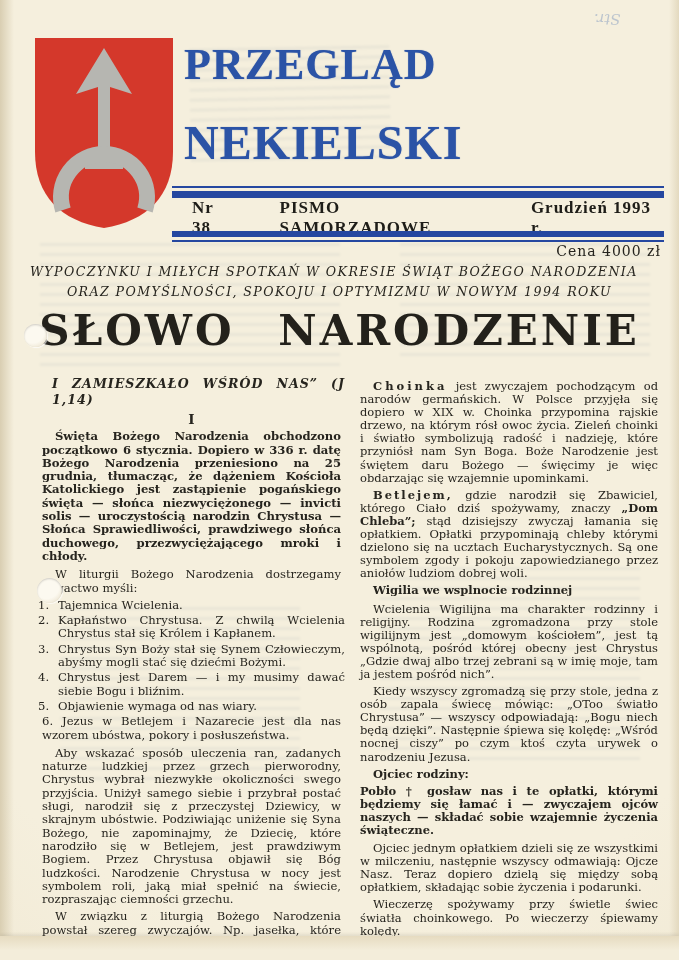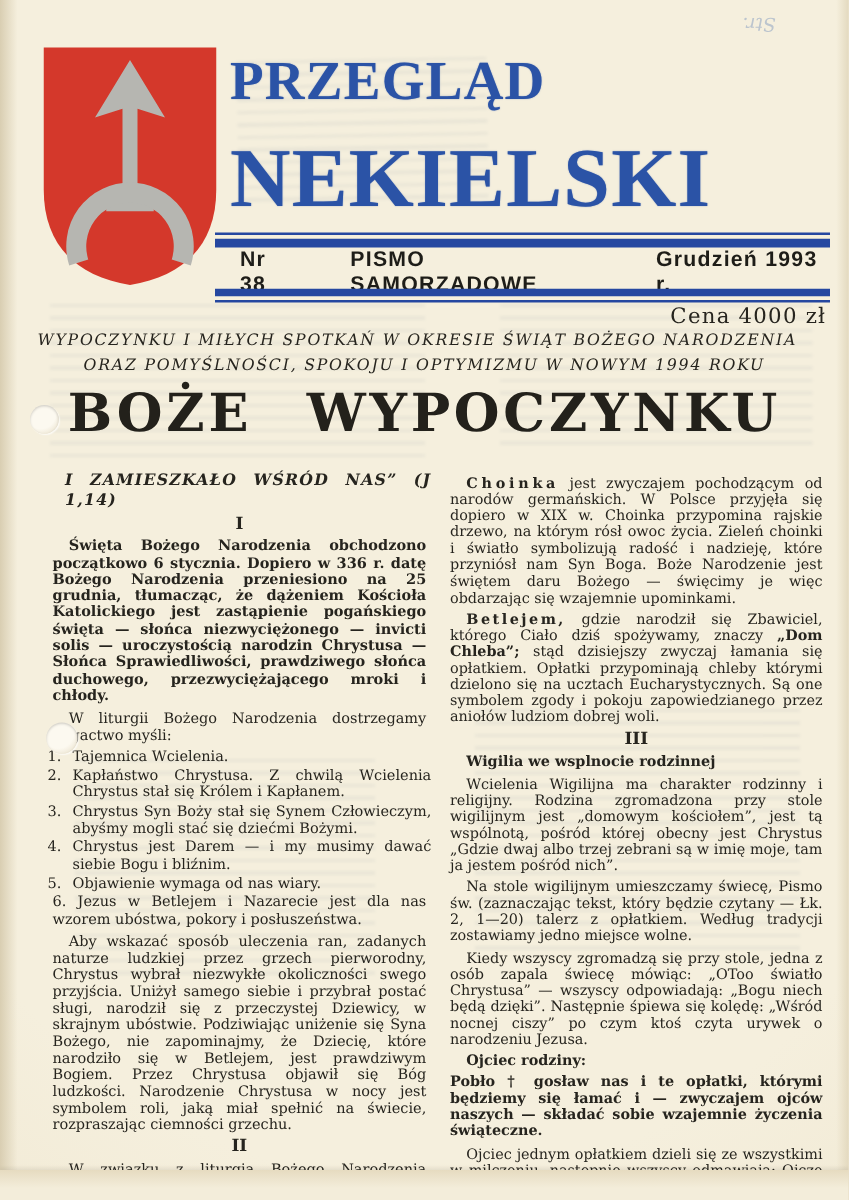--- a/index.html
+++ b/index.html
@@ -16,29 +16,29 @@
   .smudge{position:absolute;opacity:0.07;filter:blur(1.2px);pointer-events:none;
     background:repeating-linear-gradient(180deg, transparent 0 7px, #5a7086 7px 10px);}
   .ghost-str{position:absolute;top:10px;right:58px;transform:rotate(180deg);
     color:#8ea3c2;opacity:.55;font-size:15px;font-style:italic;filter:blur(.4px);}
   
   .crest{position:absolute;left:28px;top:34px;}
   .title{position:absolute;left:184px;top:26px;width:486px;
     color:#2b53a6;font-weight:bold;letter-spacing:1px;line-height:78px;
     font-family:"Liberation Serif", serif;text-shadow:0 0 1px rgba(43,83,166,.6);}
   .title .l1{font-size:44px;}
-  .title .l2{font-size:67px;}
+  .title .l2{font-size:48px;}
   .rule{position:absolute;left:172px;width:492px;background:#2547a0;}
   .infobar{position:absolute;left:172px;top:205px;width:492px;height:26px;
     display:flex;align-items:center;justify-content:space-between;
-    font-family:Liberation Sans, sans-serif;font-weight:bold;font-size:17px;
+    font-family:Liberation Serif, serif;font-weight:bold;font-size:17px;
     color:#1e1d18;letter-spacing:1px;padding:0;box-sizing:border-box;gap:44px;}
   .infobar .issue{margin-left:20px;}
   .infobar .date{margin-right:2px;}
-  .price{position:absolute;top:243px;right:18px;font-size:17px;letter-spacing:1px;}
+  .price{position:absolute;top:243px;right:18px;font-size:14px;letter-spacing:1px;}
   
   .dedication{position:absolute;left:30px;right:30px;top:262px;text-align:left;
     font-style:italic;font-size:12.6px;letter-spacing:1.4px;line-height:20px;font-weight:500;}
   .dedication .l2{display:flex;justify-content:center;gap:26px;}
   
   .headline{position:absolute;left:0;right:0;top:306px;margin:0;text-align:center;
     font-size:42px;font-weight:bold;letter-spacing:3px;word-spacing:26px;color:#23211b;}
   
   .col{position:absolute;top:376px;height:570px;text-align:justify;overflow:hidden;}
   .col-left{left:38px;width:307px;font-size:11.6px;line-height:13.3px;}
@@ -100,21 +100,21 @@
 
   <div class="price">Cena 4000 zł</div>
 
   <div class="dedication">
     <div class="l1">WYPOCZYNKU I MIŁYCH SPOTKAŃ W OKRESIE ŚWIĄT BOŻEGO NARODZENIA</div>
     <div class="l2">
       <span>ORAZ POMYŚLNOŚCI, SPOKOJU I OPTYMIZMU W NOWYM 1994 ROKU</span>
     </div>
   </div>
 
-  <h1 class="headline">BOŻE WYPOCZYNKU</h1>
+  <h1 class="headline">SŁOWO NARODZENIE</h1>
 
   <div class="col col-left">
     <div class="quote">
       <div>I ZAMIESZKAŁO WŚRÓD NAS” (J 1,14)</div>
     </div>
     <div class="secnum">I</div>
     <p class="bold">Święta Bożego Narodzenia obchodzono początkowo 6 stycznia. Dopiero w 336 r. datę Bożego Narodzenia przeniesiono na 25 grudnia, tłumacząc, że dążeniem Kościoła Katolickiego jest zastąpienie pogańskiego święta — słońca niezwyciężonego — invicti solis — uroczystością narodzin Chrystusa — Słońca Sprawiedliwości, prawdziwego słońca duchowego, przezwyciężającego mroki i chłody.</p>
     <p class="sp">W liturgii Bożego Narodzenia dostrzegamy bogactwo myśli:</p>
     <div class="li">
       <span class="num">1.</span>
@@ -131,31 +131,28 @@
     <div class="li">
       <span class="num">4.</span>
       <span class="txt">Chrystus jest Darem — i my musimy dawać siebie Bogu i bliźnim.</span>
     </div>
     <div class="li">
       <span class="num">5.</span>
       <span class="txt">Objawienie wymaga od nas wiary.</span>
     </div>
     <p style="text-indent:0;margin-top:2px;"><span>6.</span>&nbsp;<span>Jezus w Betlejem i Nazarecie jest dla nas wzorem ubóstwa, pokory i posłuszeństwa.</span></p>
     <p class="sp">Aby wskazać sposób uleczenia ran, zadanych naturze ludzkiej przez grzech pierworodny, Chrystus wybrał niezwykłe okoliczności swego przyjścia. Uniżył samego siebie i przybrał postać sługi, narodził się z przeczystej Dziewicy, w skrajnym ubóstwie. Podziwiając uniżenie się Syna Bożego, nie zapominajmy, że Dziecię, które narodziło się w Betlejem, jest prawdziwym Bogiem. Przez Chrystusa objawił się Bóg ludzkości. Narodzenie Chrystusa w nocy jest symbolem roli, jaką miał spełnić na świecie, rozpraszając ciemności grzechu.</p>
-    <div class="secnum">II</div>
     <p>W związku z liturgią Bożego Narodzenia powstał szereg zwyczajów. Np. jasełka, które rozwinęły się z obrzędu szopki. Cześć dla żłobka Chrystusowego była już rozpowszechniona w V w. Do tej tak popularnej dziś tradycji przyczynił się św. Franciszek z Asyżu.</p>
   </div>
 
   <div class="col col-right">
     <p><span class="lead">Choinka</span><span> jest zwyczajem pochodzącym od narodów germańskich. W Polsce przyjęła się dopiero w XIX w. Choinka przypomina rajskie drzewo, na którym rósł owoc życia. Zieleń choinki i światło symbolizują radość i nadzieję, które przyniósł nam Syn Boga. Boże Narodzenie jest świętem daru Bożego — święcimy je więc obdarzając się wzajemnie upominkami.</span></p>
     <p><span class="lead" style="letter-spacing:2px;">Betlejem,</span><span> gdzie narodził się Zbawiciel, którego Ciało dziś spożywamy, znaczy </span><span class="bold">„Dom Chleba”;</span><span> stąd dzisiejszy zwyczaj łamania się opłatkiem. Opłatki przypominają chleby którymi dzielono się na ucztach Eucharystycznych. Są one symbolem zgody i pokoju zapowiedzianego przez aniołów ludziom dobrej woli.</span></p>
-    <div class="secnum">III</div>
     <p class="subhead">Wigilia we wsplnocie rodzinnej</p>
     <p class="sp">Wcielenia Wigilijna ma charakter rodzinny i religijny. Rodzina zgromadzona przy stole wigilijnym jest „domowym kościołem”, jest tą wspólnotą, pośród której obecny jest Chrystus „Gdzie dwaj albo trzej zebrani są w imię moje, tam ja jestem pośród nich”.</p>
-    <p>Na stole wigilijnym umieszczamy świecę, Pismo św. (zaznaczając tekst, który będzie czytany — Łk. 2, 1—20) talerz z opłatkiem. Według tradycji zostawiamy jedno miejsce wolne.</p>
     <p>Kiedy wszyscy zgromadzą się przy stole, jedna z osób zapala świecę mówiąc: „OToo światło Chrystusa” — wszyscy odpowiadają: „Bogu niech będą dzięki”. Następnie śpiewa się kolędę: „Wśród nocnej ciszy” po czym ktoś czyta urywek o narodzeniu Jezusa.</p>
     <p class="subhead">Ojciec rodziny:</p>
     <p class="bold" style="text-indent:0;">Pobło † gosław nas i te opłatki, którymi będziemy się łamać i — zwyczajem ojców naszych — składać sobie wzajemnie życzenia świąteczne.</p>
     <p class="sp">Ojciec jednym opłatkiem dzieli się ze wszystkimi w milczeniu, następnie wszyscy odmawiają: Ojcze Nasz. Teraz dopiero dzielą się między sobą opłatkiem, składając sobie życzenia i podarunki.</p>
     <p>Wieczerzę spożywamy przy świetle świec światła choinkowego. Po wieczerzy śpiewamy kolędy.</p>
 
   </div>
 
   <div class="hole h1"></div>
   <div class="hole h2"></div>

